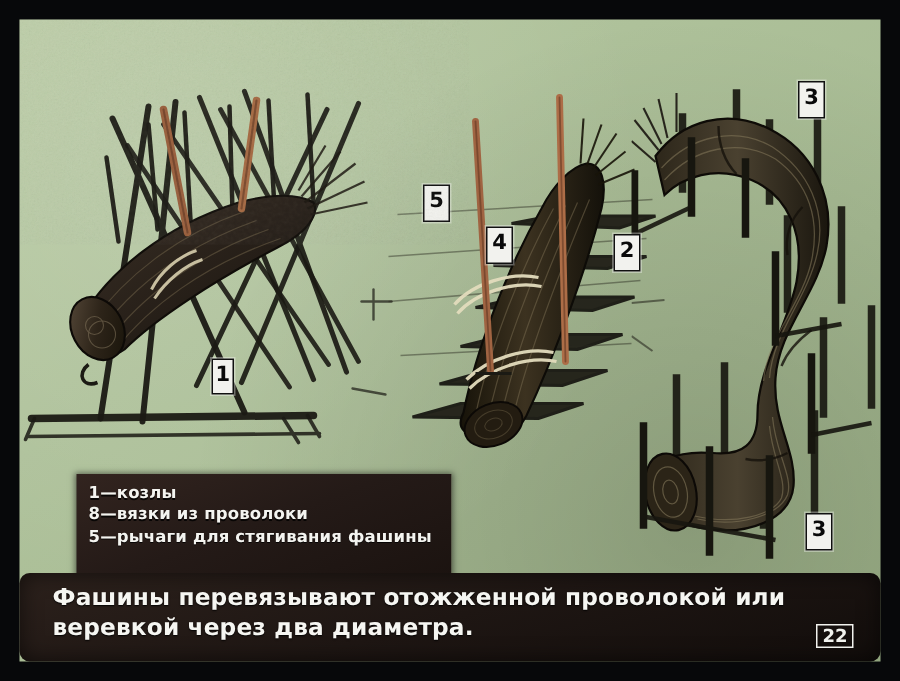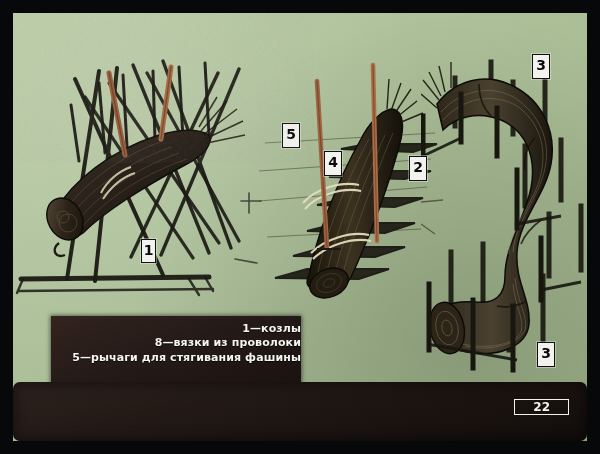--- a/index.html
+++ b/index.html
@@ -33,21 +33,20 @@
     text-align:center;border:1px solid #101010;
     box-shadow:0 0 0 1px rgba(255,255,255,.35);
     line-height:1;
   }
 
   
   #legend{
     position:absolute;left:38px;top:303px;width:250px;height:80px;
     background:linear-gradient(160deg,#32241f 0%,#241a17 45%,#1a120f 100%);
     box-shadow:0 0 4px 1px rgba(0,0,0,.5);
-    text-align:right;
   }
   #legend ul{list-style:none;margin:0;padding:6px 0 0 8px;}
   #legend li{
     color:#f4f4f0;font-family:"DejaVu Sans",sans-serif;font-weight:bold;
     font-size:11px;letter-spacing:.1px;line-height:14.4px;white-space:nowrap;
     text-shadow:0 1px 0 rgba(0,0,0,.8);
   }
 
   
   #caption{
@@ -56,23 +55,23 @@
     border-radius:7px;
     box-shadow:inset 0 0 14px rgba(0,0,0,.6);
   }
   #caption p{
     margin:0;padding:7px 0 0 22px;
     color:#f6f6f2;font-family:"DejaVu Sans",sans-serif;font-weight:bold;
     font-size:15.5px;line-height:19.5px;letter-spacing:.1px;
     text-shadow:0 1px 1px rgba(0,0,0,.9);
   }
   #pagenum{
-    position:absolute;right:18px;bottom:26px;
+    position:absolute;right:18px;bottom:9px;
     color:#f2f2ee;font-family:"DejaVu Sans",sans-serif;font-weight:bold;
-    font-size:12px;line-height:1;padding:1px 18px;
+    font-size:12px;line-height:1;padding:1px 3px;
     border:1.5px solid #f2f2ee;
     text-align:right;
   }
 </style>
 </head>
 <body>
 
 <div id="slide">
 
   <div id="plate">
@@ -365,16 +364,20 @@
     <svg id="grain2">
       <filter id="fg2">
           <feTurbulence type="fractalNoise" baseFrequency="0.35" numOctaves="2" seed="19"></feTurbulence>
         <feColorMatrix type="saturate" values="0"></feColorMatrix>
         </filter>
       <rect width="100%" height="100%" filter="url(#fg2)" opacity=".16"></rect>
     </svg>
   </div>
 
   <div id="caption">
+    <p>
+      <span>Фашины перевязывают отожженной проволокой или</span><br>
+      <span>веревкой через два диаметра.</span>
+    </p>
     <div id="pagenum">22</div>
   </div>
 
 </div>
 
 </body></html>

